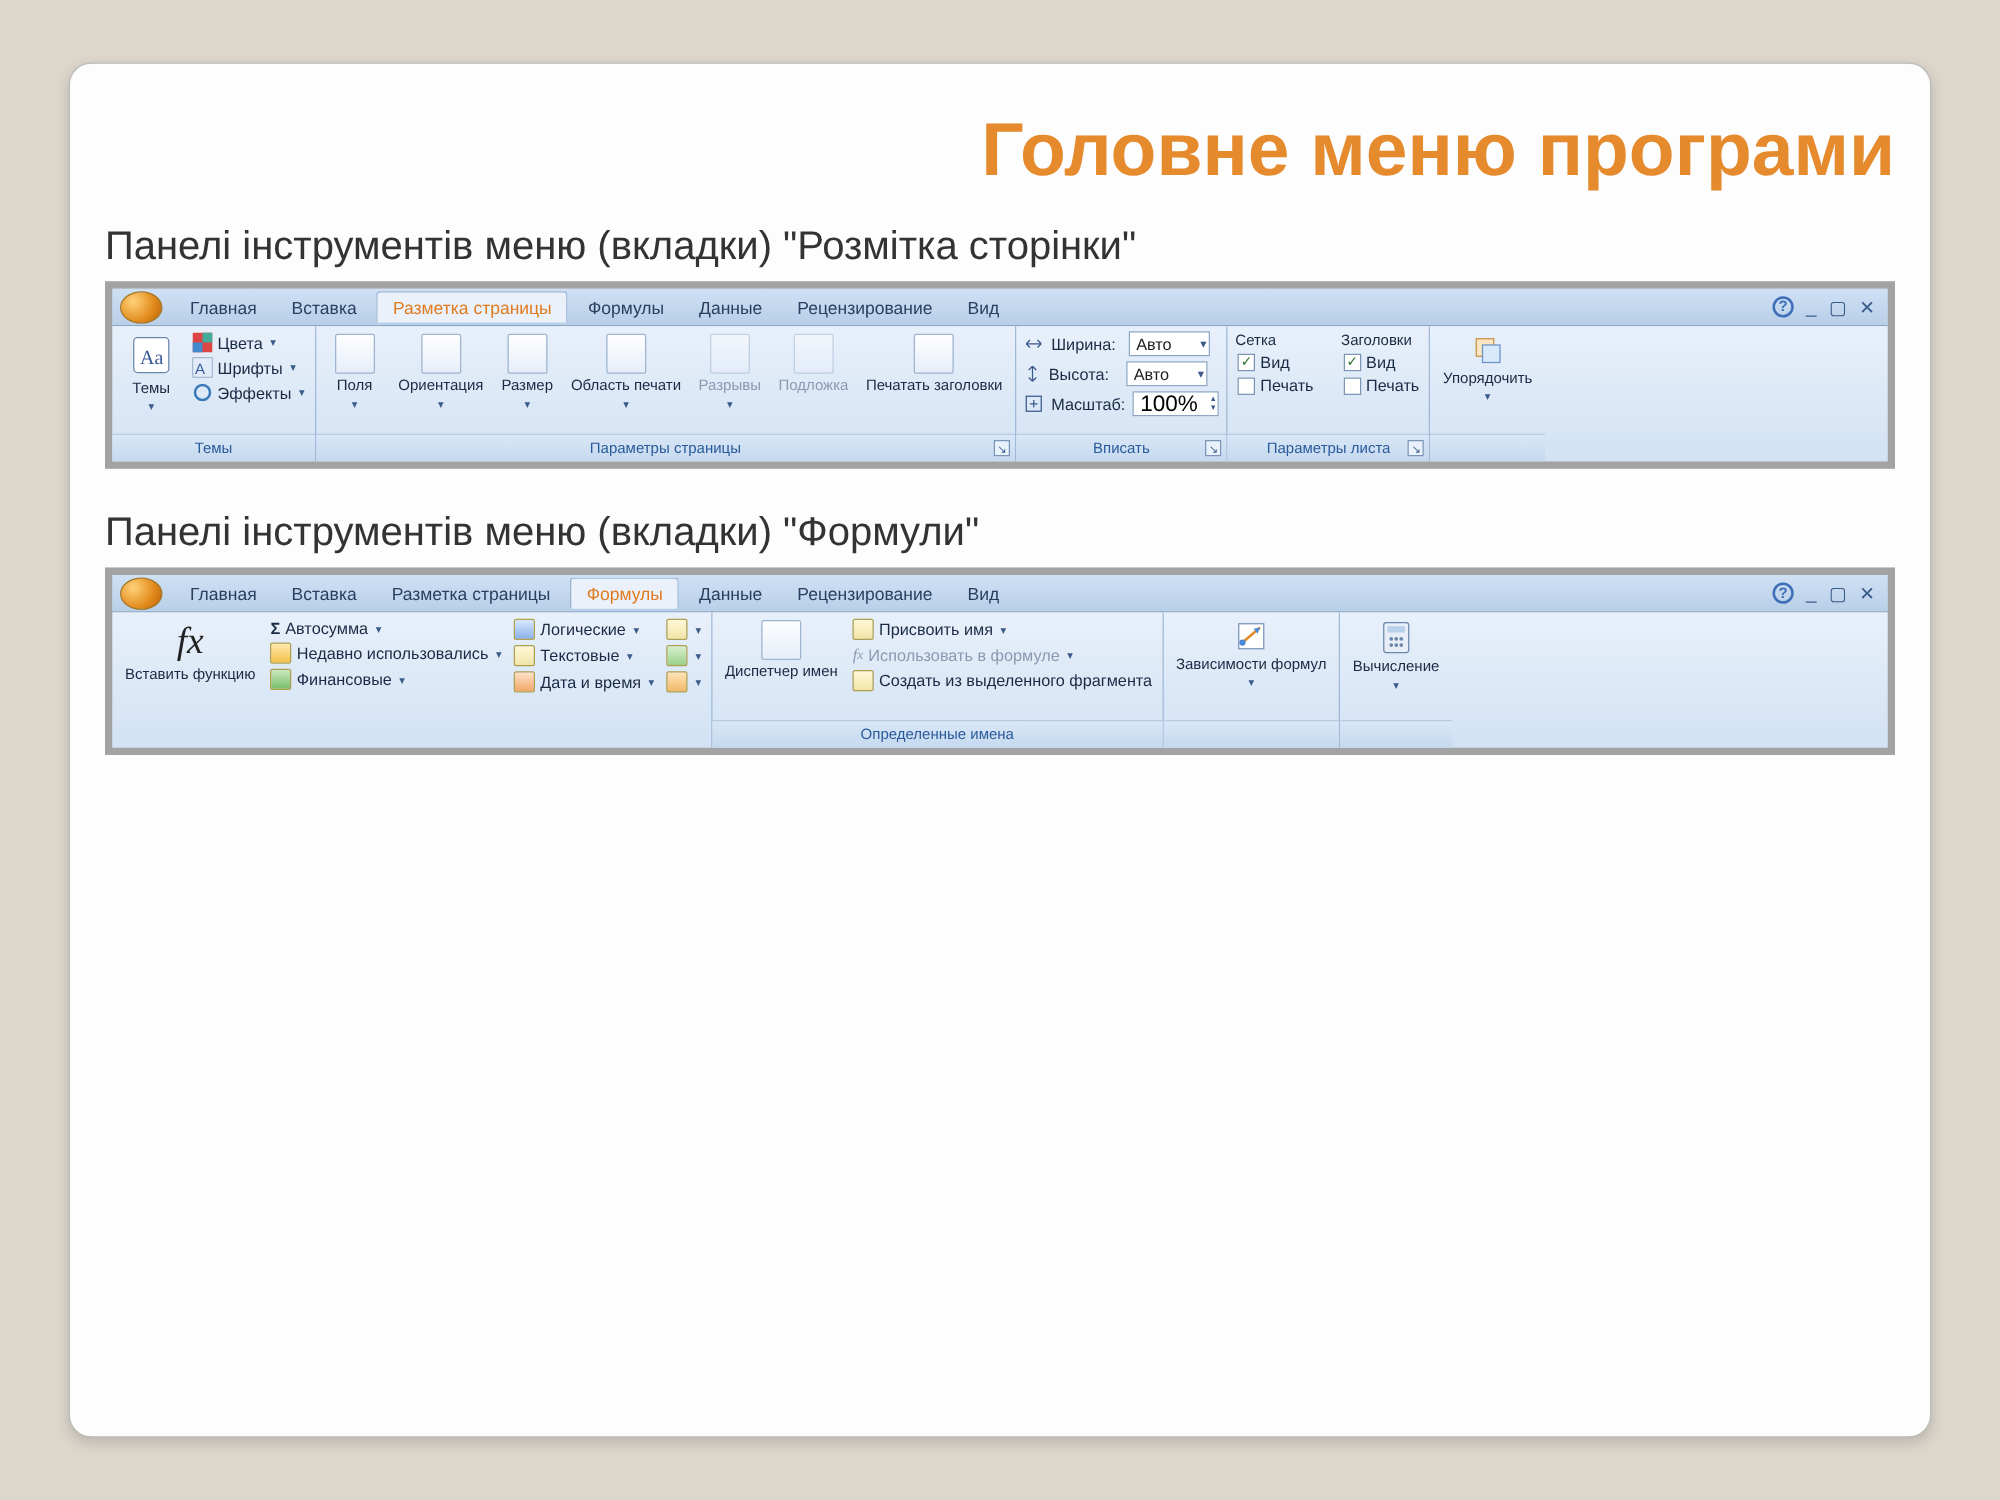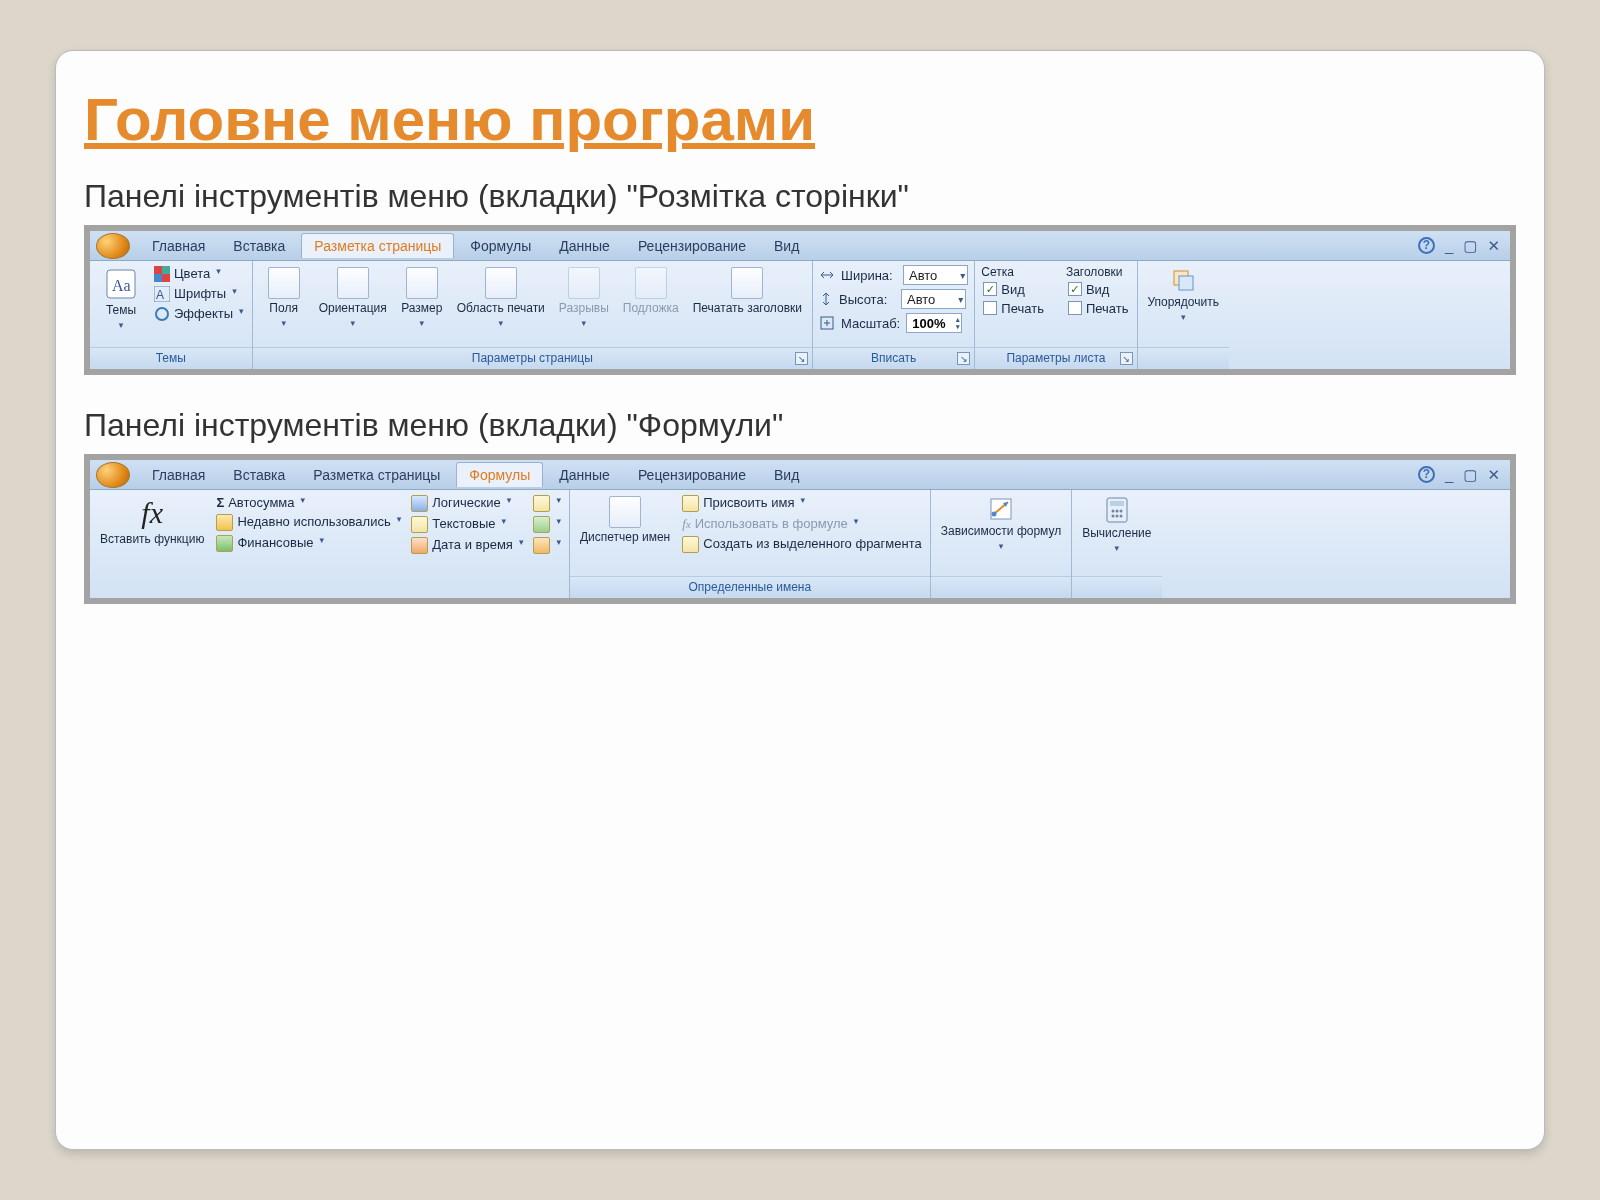--- a/index.html
+++ b/index.html
@@ -16,21 +16,21 @@
 .slide {
   width: 1490px;
   height: 1100px;
   background: #fdfdfd;
   border: 1px solid #bbb;
   border-radius: 18px;
   box-shadow: 0 4px 10px rgba(0,0,0,0.15);
   padding: 26px 28px;
   position: relative;
 }
-.title { color: #e68a2e; font-weight: bold; font-size: 60px; text-align: left; margin: 8px 0 24px; font-family: Verdana, sans-serif; text-decoration: underline; }
+.title { color: #e68a2e; font-weight: bold; font-size: 60px; text-align: right; margin: 8px 0 24px; font-family: Verdana, sans-serif; }
 .subtitle { font-size: 32px; text-align: left; color: #333; margin: 6px 0 10px; }
 
 .ribbon-frame { border: 6px solid #a3a3a3; width: 100%; background: #d7e4f2; font-family: Tahoma, sans-serif; font-size: 14px; }
 
 .ribbon-tabs {
   display: flex; align-items: center; height: 30px;
   background: linear-gradient(#cfe0f4,#b8cfe8);
   border-bottom: 1px solid #8fa8c6;
   padding-left: 6px; gap: 4px;
 }
@@ -63,34 +63,34 @@
   position: absolute; right: 4px; top: 4px; width: 13px; height: 13px;
   border: 1px solid #7a95b8; background: #e9f1fa; font-size: 9px;
   display: flex; align-items: center; justify-content: center; color: #3a5a8a;
 }
 
 .bigbtn { display: flex; flex-direction: column; align-items: center; gap: 3px; padding: 2px 4px; min-width: 50px; cursor: pointer; }
 .bigbtn .lbl { font-size: 12px; color: #1a2a44; text-align: center; line-height: 1.1; }
 .bigbtn .dd { font-size: 9px; color: #3a5a8a; }
 .ico { display: inline-flex; align-items: center; justify-content: center; }
 
-.smallrow { display: flex; gap: 4px; padding: 1px 2px; font-size: 13px; color: #1a2a44; white-space: nowrap; cursor: pointer; }
+.smallrow { display: flex; align-items: center; gap: 4px; padding: 1px 2px; font-size: 13px; color: #1a2a44; white-space: nowrap; cursor: pointer; }
 .smallrow .dd { font-size: 9px; color: #3a5a8a; margin-left: 2px; }
 .vstack { display: flex; flex-direction: column; gap: 2px; }
 
 .field-row { display: flex; align-items: center; gap: 6px; font-size: 13px; }
 .field-row .lbl { color: #1a2a44; min-width: 56px; }
 .combo {
   display: flex; align-items: center; height: 20px; background: #fff; border: 1px solid #8ba6c6;
   padding: 0 30px 0 5px; font-size: 13px; color: #222; position: relative; min-width: 46px;
 }
 .combo::after { content: "▾"; position: absolute; right: 2px; font-size: 10px; color: #3a5a8a; }
 .spin {
   display: flex; align-items: center; height: 20px; background: #fff; border: 1px solid #8ba6c6;
-  padding: 0 16px 0 5px; font-size: 13px; position: relative; min-width: 46px; font-weight: bold;
+  padding: 0 16px 0 5px; font-size: 18px; position: relative; min-width: 46px;
 }
 .spin::after { content: "▴\A▾"; white-space: pre; position: absolute; right: 2px; font-size: 7px; line-height: 7px; color: #3a5a8a; }
 
 .chk { width: 14px; height: 14px; border: 1px solid #7b95b6; background: #fff; display: inline-flex; align-items: center; justify-content: center; font-size: 11px; color: #2a6e2a; }
 
 
 .ic-box { width: 32px; height: 32px; border: 1px solid #9eb4cf; background: linear-gradient(#fefefe,#e6eefa); border-radius: 2px; position: relative; }
 .ic-sm { width: 17px; height: 17px; border: 1px solid #b0a050; background: linear-gradient(#fff8d8,#f2e4a8); border-radius: 2px; }
 .muted { color: #8a9ab0 !important; }
 .muted .lbl { color: #8a9ab0; }

